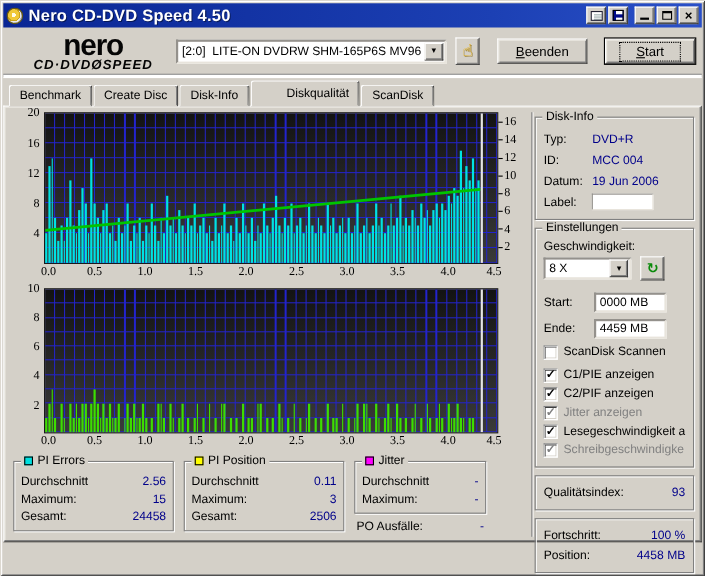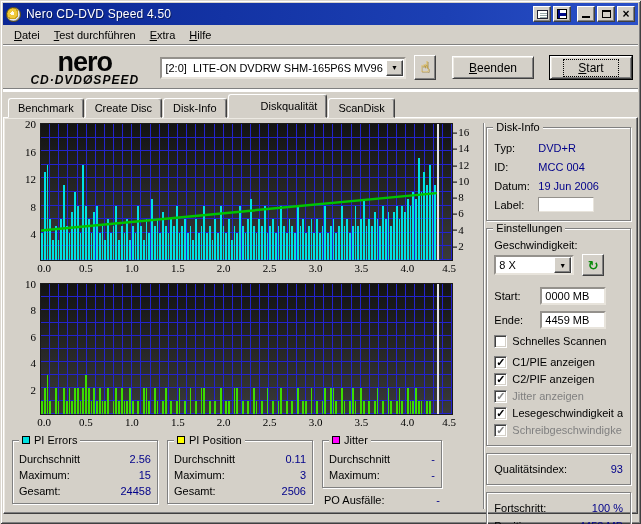--- a/index.html
+++ b/index.html
@@ -8,21 +8,21 @@
   .window { width:641px; height:524px; background:#d4d0c8; padding:3px;
     box-shadow: inset 1px 1px 0 #dcd8d0, inset -1px -1px 0 #404040,
                 inset 2px 2px 0 #fff, inset -2px -2px 0 #808080; }
 
   
   .titlebar { height:22px; background:linear-gradient(90deg,#0a2694 0%,#1c40b4 70%,#2a50c8 100%);
     display:flex; align-items:center; padding:0 3px; gap:2px; }
   .app-icon { width:15px; height:15px; border-radius:50%; margin-right:3px;
     background: radial-gradient(circle at 42% 42%, #fffbe8 0 2px, #f0c838 2px 5px, #caa21a 5px 6px, #e8e8ec 6px 7px, #b8bcc8 7px 50%);
     border:1px solid #6a5a10; flex:0 0 auto; }
-  .title { color:#fff; font-weight:normal; font-size:12px; flex:1; letter-spacing:.2px;
+  .title { color:#fff; font-weight:bold; font-size:15px; flex:1; letter-spacing:.2px;
     text-shadow:1px 1px 0 rgba(0,0,0,.45); white-space:nowrap; overflow:hidden; }
   .tb-btn { width:18px; height:16px; background:#d4d0c8; display:flex; align-items:center; justify-content:center;
     border:1px solid; border-color:#fff #404040 #404040 #fff; box-shadow:inset -1px -1px 0 #808080; cursor:default; }
   .tb-btn.gap { margin-left:4px; }
   .ic-book { width:11px; height:9px; background:
       linear-gradient(#9aa 0 0) 2px 2px / 7px 1px no-repeat,
       linear-gradient(#9aa 0 0) 2px 4px / 7px 1px no-repeat,
       linear-gradient(#9aa 0 0) 2px 6px / 7px 1px no-repeat, #fff;
     border:1px solid #223; }
   .ic-floppy { width:10px; height:10px; background:
@@ -154,26 +154,20 @@
         <span class="ic-min"></span>
       </span>
     <span class="tb-btn">
         <span class="ic-max"></span>
       </span>
     <span class="tb-btn">
         <span class="ic-close">×</span>
       </span>
   </div>
 
-  <div class="menubar">
-    <span class="menu-item">Datei</span>
-    <span class="menu-item">Test durchführen</span>
-    <span class="menu-item">Extra</span>
-    <span class="menu-item">Hilfe</span>
-  </div>
 
   <div class="toolbar">
     <div class="logo">
       <span class="logo-top">nero</span>
       <span class="logo-bottom">CD·DVDØSPEED</span>
     </div>
     <div class="combo">
       <span class="combo-text">[2:0]  LITE-ON DVDRW SHM-165P6S MV96</span>
       <span class="dd-btn">
           <span>▼</span>
@@ -660,21 +654,21 @@
           <span class="k">Start:</span>
           <span class="inp">0000 MB</span>
         </div>
         <div class="inp-row">
           <span class="k">Ende:</span>
           <span class="inp">4459 MB</span>
         </div>
         <div id="cb-list">
             <div class="cb-row">
               <span class="cb"></span>
-              <span class="cb-label">Schnelles Scannen</span>
+              <span class="cb-label">ScanDisk Scannen</span>
             </div>
             <div class="cb-row">
               <span class="cb">✓</span>
               <span class="cb-label">C1/PIE anzeigen</span>
             </div>
             <div class="cb-row">
               <span class="cb">✓</span>
               <span class="cb-label">C2/PIF anzeigen</span>
             </div>
             <div class="cb-row disabled">

